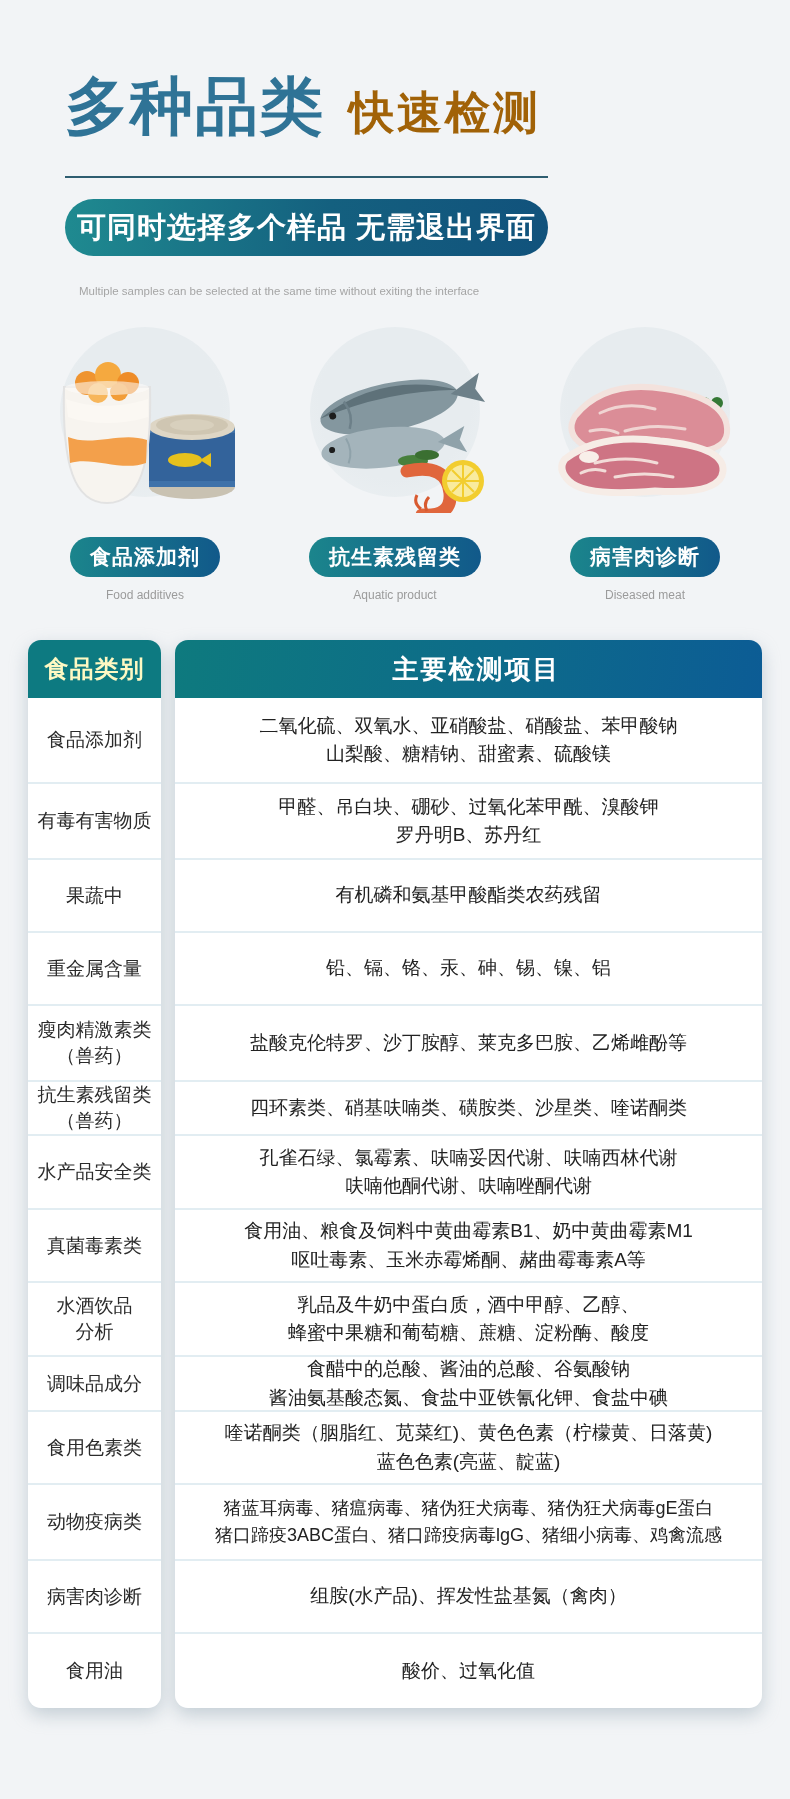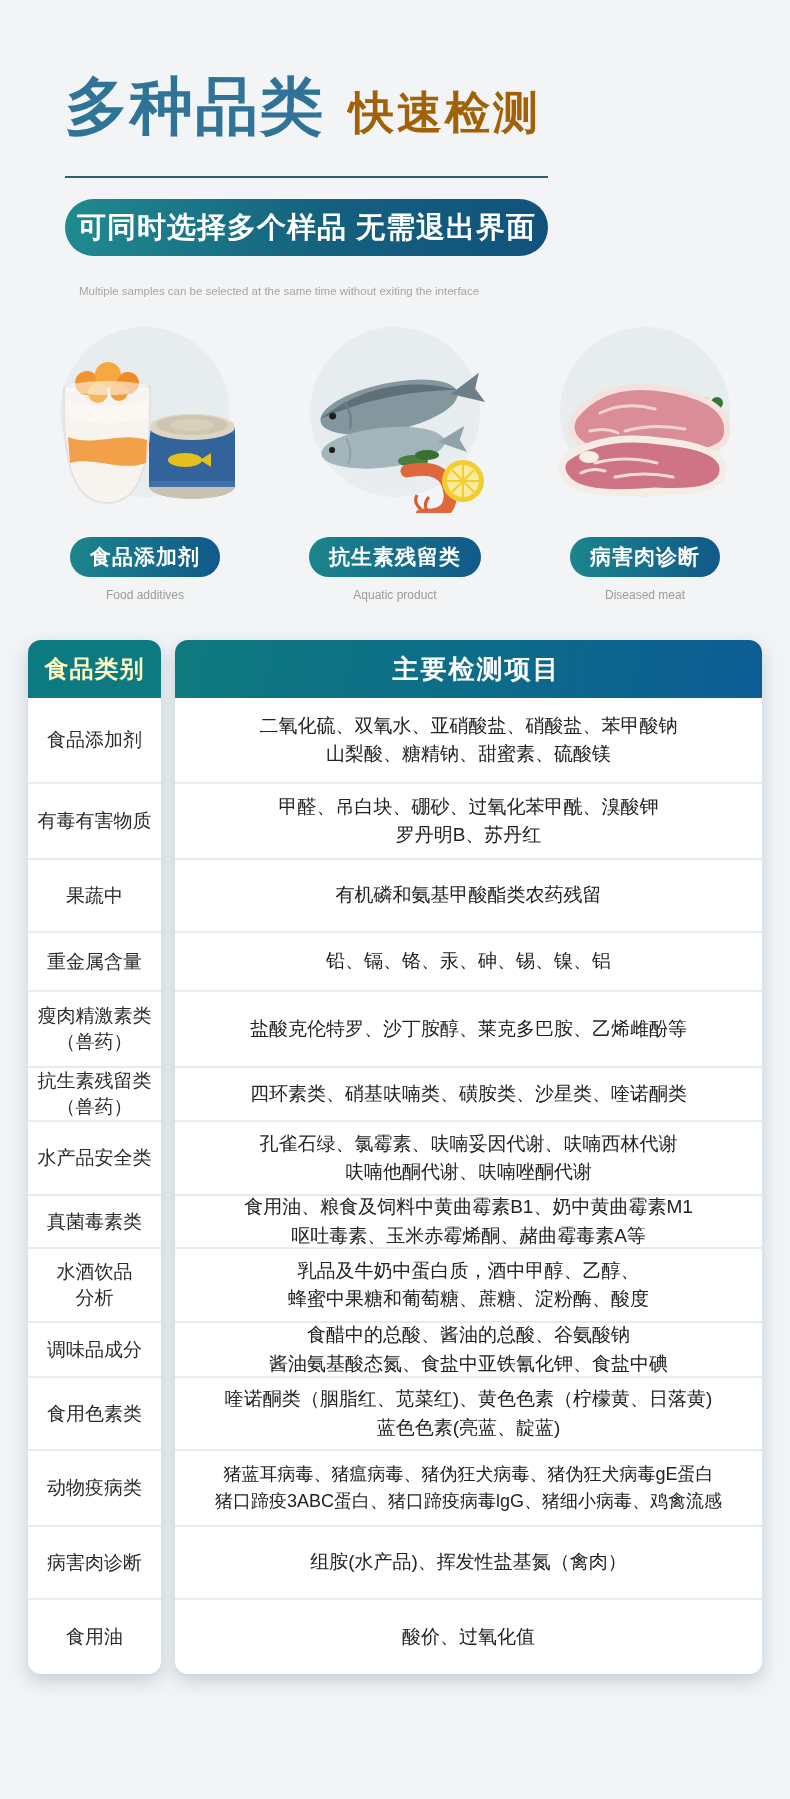--- a/index.html
+++ b/index.html
@@ -192,21 +192,21 @@
     <div class="cell cat-cell">
         <span>果蔬中</span>
         <span></span>
       </div>
     <div class="cell items-cell">
         <span>有机磷和氨基甲酸酯类农药残留</span>
         <span></span>
       </div>
   </div>
 
-  <div class="trow data" style="height:59px">
+  <div class="trow data" style="height:73px">
     <div class="cell cat-cell">
         <span>重金属含量</span>
         <span></span>
       </div>
     <div class="cell items-cell">
         <span>铅、镉、铬、汞、砷、锡、镍、铝</span>
         <span></span>
       </div>
   </div>
 
@@ -236,21 +236,21 @@
     <div class="cell cat-cell">
         <span>水产品安全类</span>
         <span></span>
       </div>
     <div class="cell items-cell">
         <span>孔雀石绿、氯霉素、呋喃妥因代谢、呋喃西林代谢</span>
         <span>呋喃他酮代谢、呋喃唑酮代谢</span>
       </div>
   </div>
 
-  <div class="trow data" style="height:53px">
+  <div class="trow data" style="height:73px">
     <div class="cell cat-cell">
         <span>真菌毒素类</span>
         <span></span>
       </div>
     <div class="cell items-cell">
         <span>食用油、粮食及饲料中黄曲霉素B1、奶中黄曲霉素M1</span>
         <span>呕吐毒素、玉米赤霉烯酮、赭曲霉毒素A等</span>
       </div>
   </div>
 

